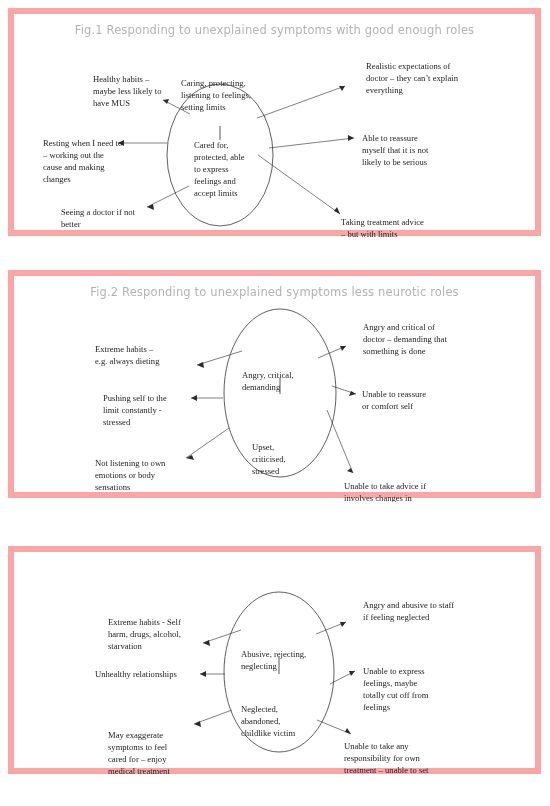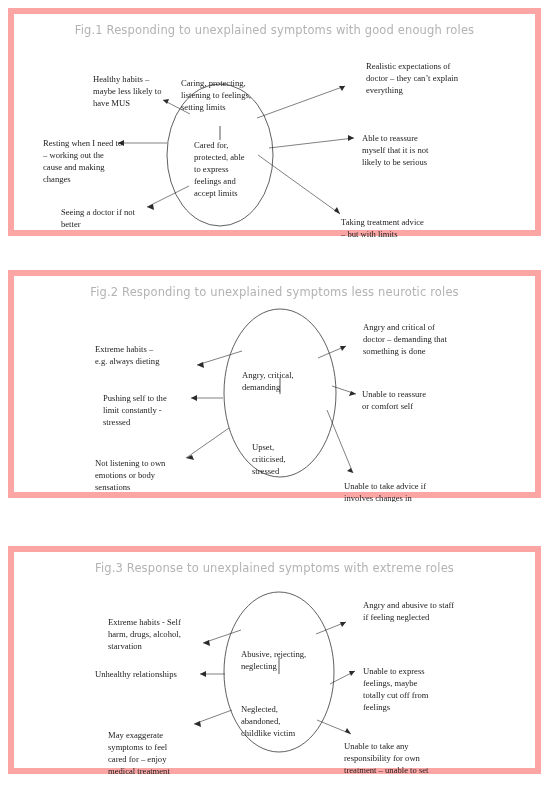--- a/index.html
+++ b/index.html
@@ -154,21 +154,20 @@
       </g>
       <g class="lbl">
         <text x="330" y="213">Unable to take advice if</text>
         <text x="330" y="225">involves changes in</text>
         <text x="330" y="237">lifestyle</text>
       </g>
     </svg>
   </div>
 
   <div class="panel" id="panel-3">
-    <div class="panel-title">Fig.3 Response to unexplained symptoms with extreme roles</div>
     <svg class="fig" viewBox="0 0 531 226">
 
       <ellipse class="ellipse" cx="265" cy="120" rx="55" ry="80"></ellipse>
       <line class="divider" x1="265" y1="105" x2="265" y2="122"></line>
 
       <g>
         <path class="conn" d="M227,78 L189,91"></path>
         <polygon points="189,91 195,88 196,94" fill="#2b2b2b"></polygon>
         <path class="conn" d="M211,122 L186,122"></path>
         <polygon points="186,122 192,119 192,125" fill="#2b2b2b"></polygon>

